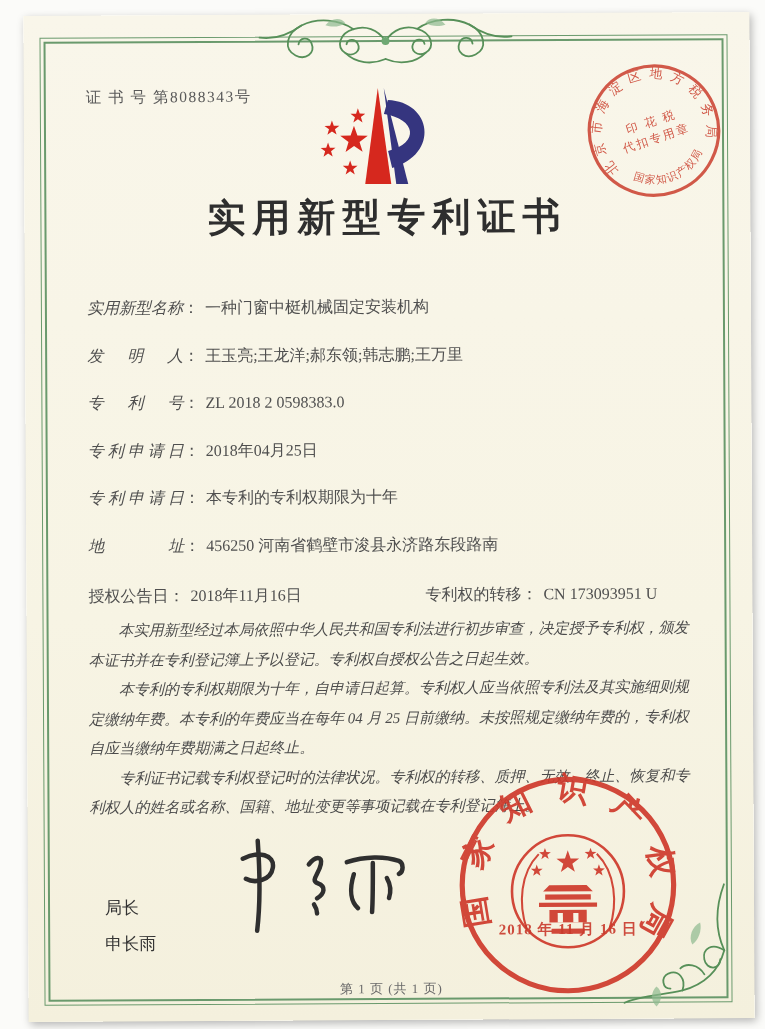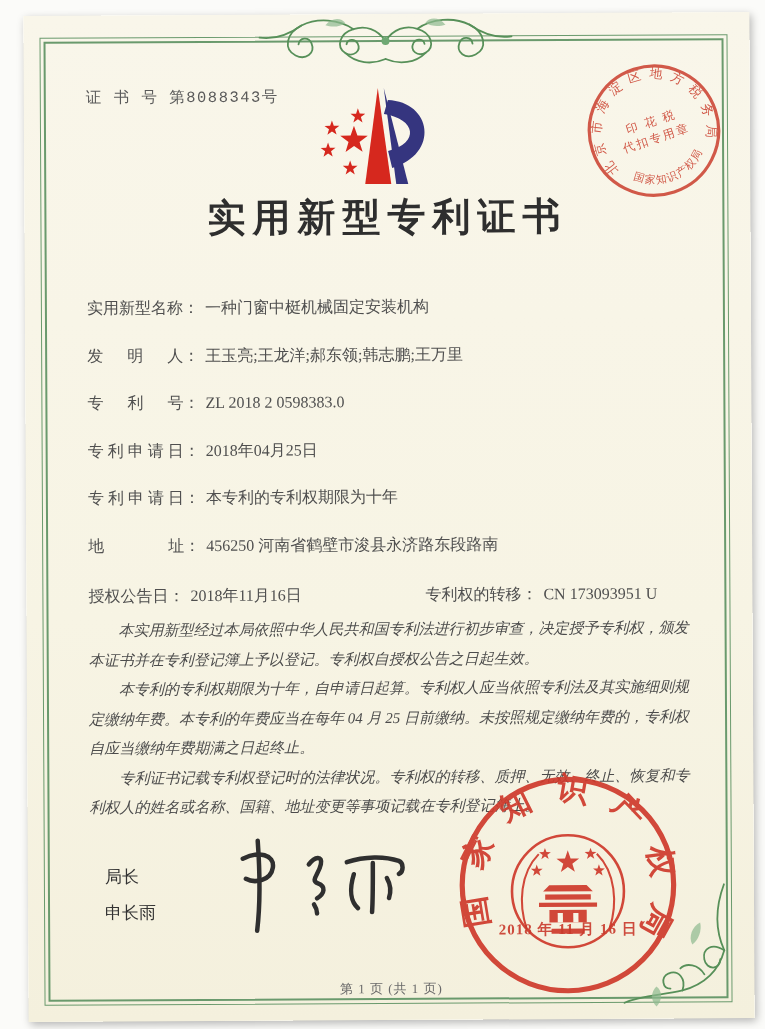--- a/index.html
+++ b/index.html
@@ -14,33 +14,33 @@
     box-shadow:2px 3px 9px rgba(0,0,0,.28);
     transform:rotate(-0.3deg);
   }
   .frame{
     position:absolute;left:20px;top:26px;right:26px;bottom:20px;
     border:2px solid #6a9a6d;
     outline:1px solid #6a9a6d;
     outline-offset:3px;
   }
   .abs{position:absolute;}
-  .cert-no{left:62px;top:72px;font-size:15.5px;color:#5a5a5a;letter-spacing:1.5px;font-family:Liberation Mono, monospace;}
+  .cert-no{left:62px;top:72px;font-size:15.5px;color:#5a5a5a;letter-spacing:1.5px;}
   .title{left:0;right:0;top:178px;text-align:center;font-size:38px;letter-spacing:7px;
          color:#2e2e2e;font-weight:600;}
   .fields{left:62px;top:282px;width:620px;}
   .frow{margin-bottom:25px;font-size:16px;line-height:22.5px;color:#4f4f4f;white-space:nowrap;}
-  .flabel{display:inline-block;width:96px;text-align:justify;text-align-last:justify;vertical-align:top;}
+  .flabel{display:inline-block;width:96px;text-align:justify;text-align-last:justify;vertical-align:top;font-style:italic;}
   .fcolon{display:inline-block;margin-right:6px;}
   .grant{left:62px;top:571px;width:620px;font-size:16px;color:#4f4f4f;white-space:nowrap;}
   .grant .right{position:absolute;left:337px;top:0;}
   .paras{left:62px;top:601px;width:612px;font-size:15px;line-height:29.5px;color:#4c4c4c;
          font-style:italic;}
   .paras p{margin:0;text-indent:2em;}
-  .director{left:77px;top:844px;font-size:17px;line-height:36px;color:#333;}
+  .director{left:77px;top:875px;font-size:17px;line-height:36px;color:#333;}
   .sig{left:185px;top:816px;}
   .office-seal{left:426px;top:758px;opacity:.92;}
   .seal-date{left:430px;top:907px;width:220px;text-align:center;font-size:15px;
              letter-spacing:1px;color:#c93a2c;font-weight:600;opacity:.9;}
   .footer{left:0;right:0;top:966px;text-align:center;font-size:13px;color:#6a6a6a;letter-spacing:1px;}
   .tax-seal{left:560px;top:48px;opacity:.88;}
   .logo{left:294px;top:72px;}
   .ornament-top{left:212px;top:0px;}
   .ornament-corner{left:584px;top:866px;}
   .seal-ring-text{font-size:30px;letter-spacing:22px;fill:#cf3a2c;font-weight:600;}

